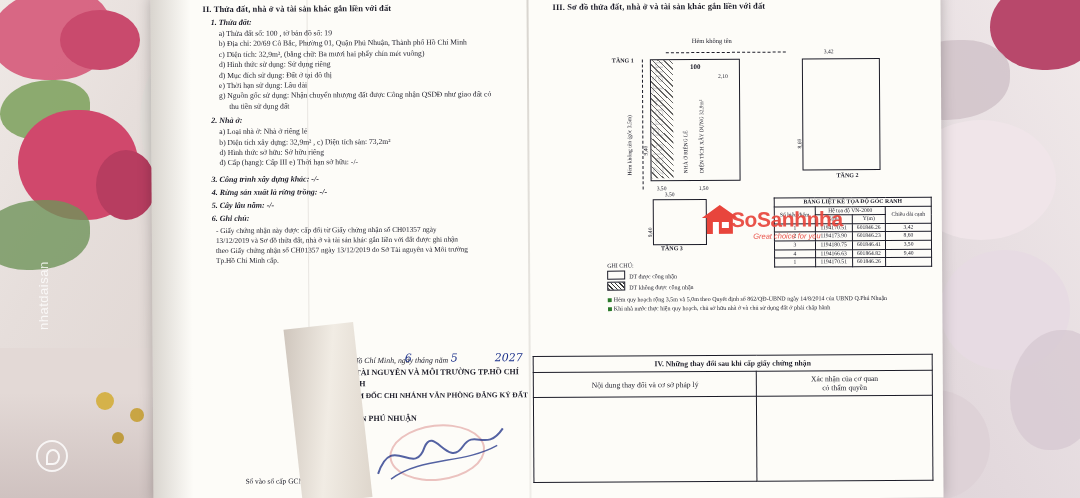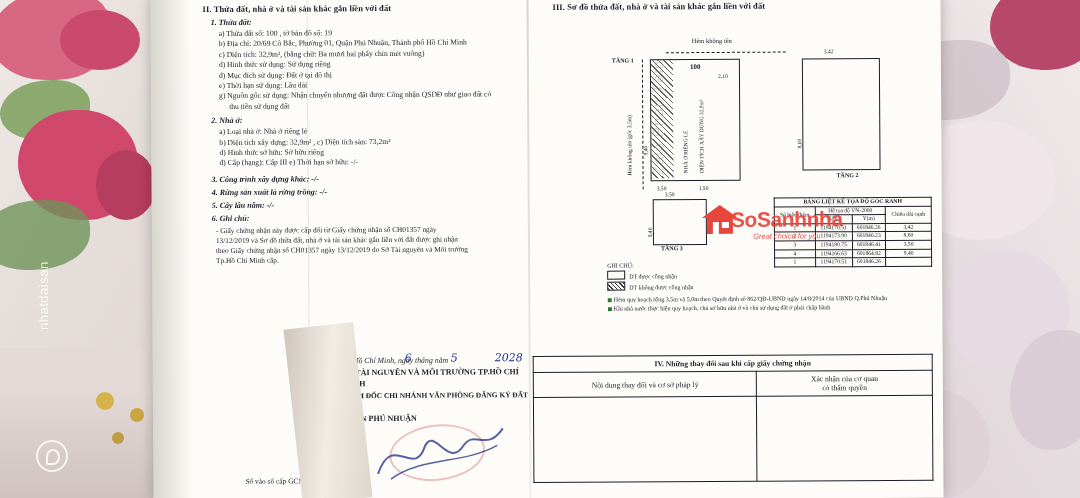--- a/index.html
+++ b/index.html
@@ -369,21 +369,21 @@
       <div class="note">Tp.Hồ Chí Minh cấp.</div>
     </div>
 
     <div class="sign">
       <div>
         <span class="ital">Tp.Hồ Chí Minh, ngày       tháng        năm</span>
       </div>
       <div style="position:relative;height:0">
         <span class="hand" style="position:absolute;left:62px;top:-14px">6</span>
         <span class="hand" style="position:absolute;left:108px;top:-14px">5</span>
-        <span class="hand" style="position:absolute;left:152px;top:-14px">2028</span>
+        <span class="hand" style="position:absolute;left:152px;top:-14px">2027</span>
       </div>
       <div class="bold">SỞ TÀI NGUYÊN VÀ MÔI TRƯỜNG TP.HỒ CHÍ MINH</div>
       <div class="bold" style="font-size:7.4px">GIÁM ĐỐC CHI NHÁNH VĂN PHÒNG ĐĂNG KÝ ĐẤT ĐAI</div>
       <div class="bold">QUẬN PHÚ NHUẬN</div>
     </div>
     <div class="redseal"></div>
     <div class="stamp-sig">
       <svg width="150" height="60" viewBox="0 0 150 60">
         <path d="M10,45 C30,5 45,55 60,25 C72,5 80,50 98,30 C112,14 120,40 140,18" fill="none" stroke="#1c2f86" stroke-width="2"></path>
         <path d="M22,52 C55,34 95,48 132,34" fill="none" stroke="#1c2f86" stroke-width="1.4"></path>

